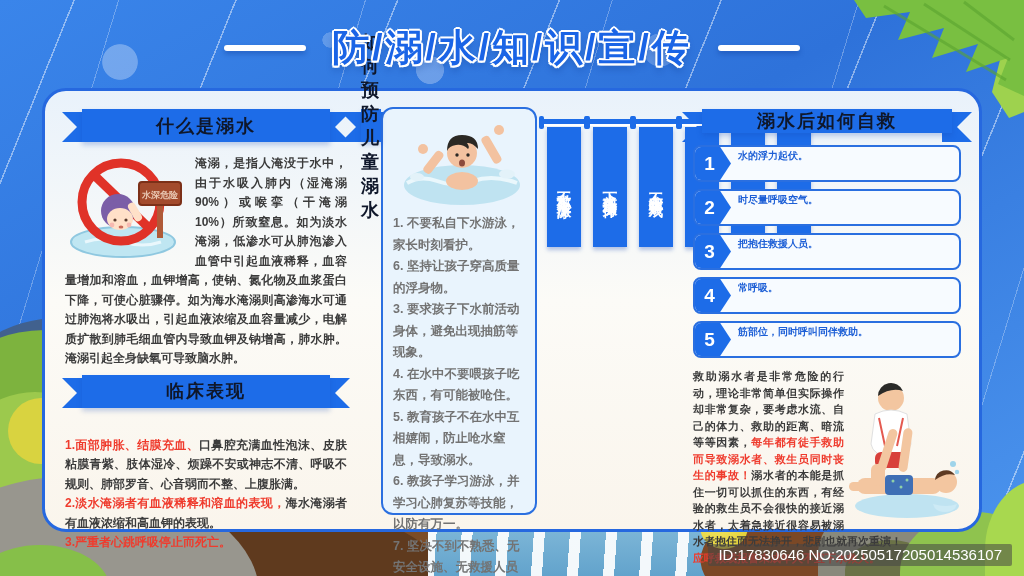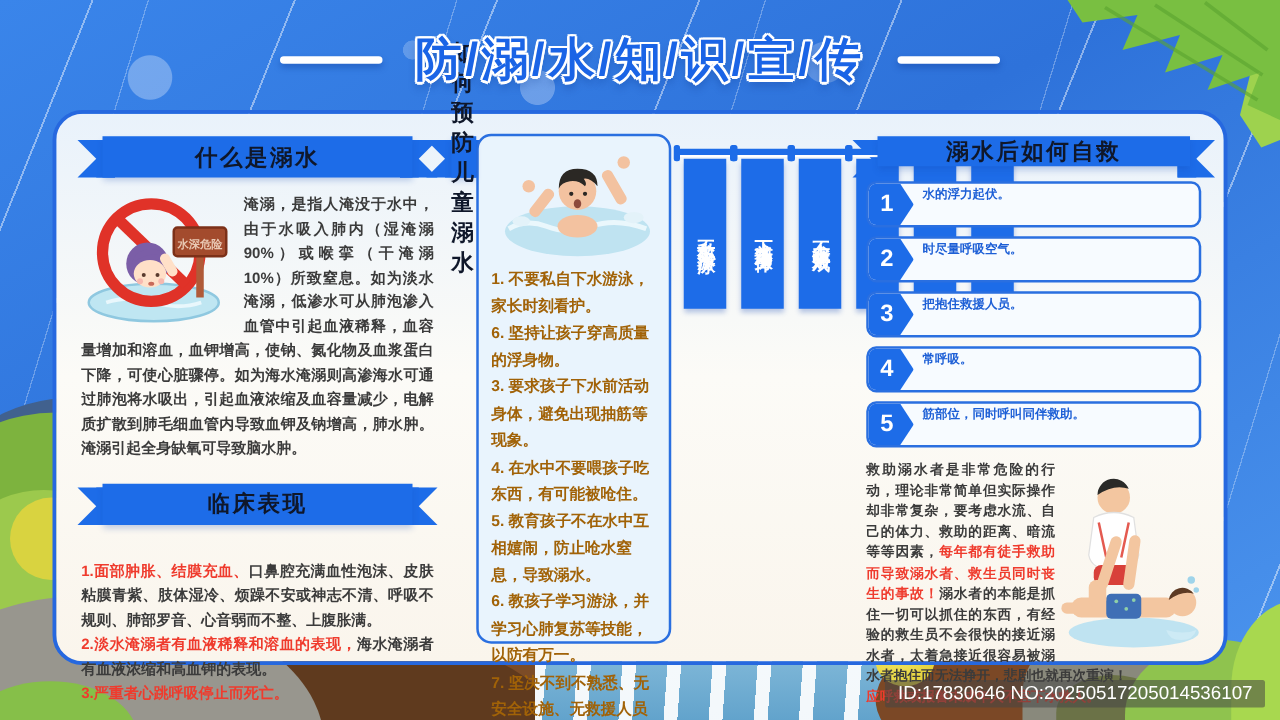--- a/index.html
+++ b/index.html
@@ -97,21 +97,21 @@
   .clinical-text p { margin:0; }
   .txt-red { color:#ef3b2d; }
   .txt-dark { color:#3b3b3b; }
 
   
   .col-mid { width:318px; flex:none; display:flex; flex-direction:row; }
   .col-mid .ribbon { width:282px; }
   .tips-box { border:2px solid #2a6fe0; border-radius:12px; background:#e9f4fd;
     padding:8px 10px; min-height:204px; }
   .drown-illu { float:right; width:126px; height:90px; margin:2px 0 4px 6px; }
-  .tip { font-size:12.5px; line-height:21.5px; color:#a16207; font-weight:600; }
+  .tip { font-size:12.5px; line-height:21.5px; color:#737373; font-weight:600; }
   .banners { display:flex; justify-content:space-between; padding:12px 4px 0 4px; }
   .banner-unit { display:flex; flex-direction:column; align-items:center; }
   .banner-rod { position:relative; width:46px; height:7px; background:#1d6ce8;
     border-radius:3px; border-bottom:2px solid #fff; }
   .banner-rod::before, .banner-rod::after { content:""; position:absolute; top:-3px;
     width:5px; height:13px; background:#1d6ce8; border-radius:2px; }
   .banner-rod::before { left:-2px; } .banner-rod::after { right:-2px; }
   .banner-flag { width:34px; height:120px; background:#1d6ce8; margin-top:1px;
     display:flex; align-items:center; justify-content:center;
     box-shadow:0 3px 4px rgba(20,70,180,.3); }
@@ -196,21 +196,21 @@
           <path d="M40 56 a16 16 0 0 1 30 -4 q-8 -6 -15 -4 q-10 2 -15 8z" fill="#7b5ea7"></path>
           <circle cx="50" cy="64" r="1.6" fill="#5a3b2e"></circle>
           <circle cx="61" cy="64" r="1.6" fill="#5a3b2e"></circle>
           <circle cx="47" cy="69" r="2.4" fill="#f7b9b0"></circle>
           <circle cx="64" cy="69" r="2.4" fill="#f7b9b0"></circle>
           <ellipse cx="56" cy="71" rx="2.4" ry="1.6" fill="#c96a5a"></ellipse>
           <rect x="66" y="46" width="8" height="20" rx="4" fill="#ffe0c8" transform="rotate(-30 70 56)"></rect>
         </svg>
         <span>淹溺，是指人淹没于水中，由于水吸入肺内（湿淹溺90%）或喉挛（干淹溺10%）所致窒息。如为淡水淹溺，低渗水可从肺泡渗入血管中引起血液稀释，血容量增加和溶血，血钾增高，使钠、氮化物及血浆蛋白下降，可使心脏骤停。如为海水淹溺则高渗海水可通过肺泡将水吸出，引起血液浓缩及血容量减少，电解质扩散到肺毛细血管内导致血钾及钠增高，肺水肿。淹溺引起全身缺氧可导致脑水肿。</span>
       </div>
-      <div class="ribbon" style="margin-top:18px;">
+      <div class="ribbon" style="margin-top:6px;">
         <span>临床表现</span>
       </div>
       <div class="clinical-text">
         <p><span class="txt-red">1.面部肿胀、结膜充血、</span><span class="txt-dark">口鼻腔充满血性泡沫、皮肤粘膜青紫、肢体湿冷、烦躁不安或神志不清、呼吸不规则、肺部罗音、心音弱而不整、上腹胀满。</span></p>
         <p><span class="txt-red">2.淡水淹溺者有血液稀释和溶血的表现，</span><span class="txt-dark">海水淹溺者有血液浓缩和高血钾的表现。</span></p>
         <p><span class="txt-red">3.严重者心跳呼吸停止而死亡。</span><span class="txt-dark"></span></p>
       </div>
     </section>
 
     <section class="col-mid">

